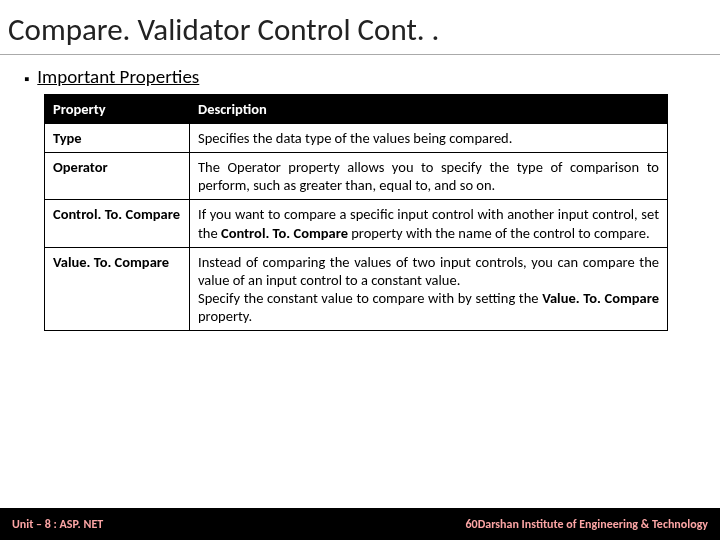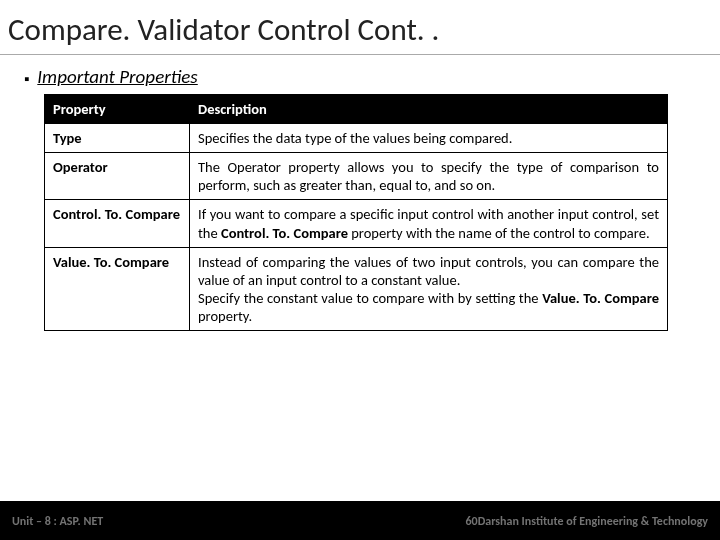--- a/index.html
+++ b/index.html
@@ -29,21 +29,20 @@
     font-size: 15px;
     margin-right: 8px;
     color: #000;
     position: relative;
     top: 1px;
   }
   .bullet-text {
     font-size: 19px;
     text-decoration: underline;
     color: #000;
-    font-style: italic;
   }
   .tbl {
     border-collapse: collapse;
     width: 624px;
     margin-left: 20px;
     font-size: 14.5px;
   }
   .tbl th {
     background: #000;
     color: #fff;
@@ -62,23 +61,23 @@
   .tbl td.prop {
     font-weight: 700;
     white-space: nowrap;
     width: 145px;
   }
   .footer {
     position: absolute;
     bottom: 0;
     left: 0;
     right: 0;
-    height: 39px;
+    height: 32px;
     background: #000;
-    color: #737373;
+    color: #fca5a5;
     display: flex;
     align-items: center;
     font-size: 12px;
     font-weight: 700;
     padding: 0 12px;
   }
   .footer-left { flex: 0 0 auto; }
   .footer-center { flex: 1 1 auto; text-align: right; padding-left: 150px; }
   .footer-right { flex: 0 0 auto; text-align: center; }
   b { font-weight: 700; }

